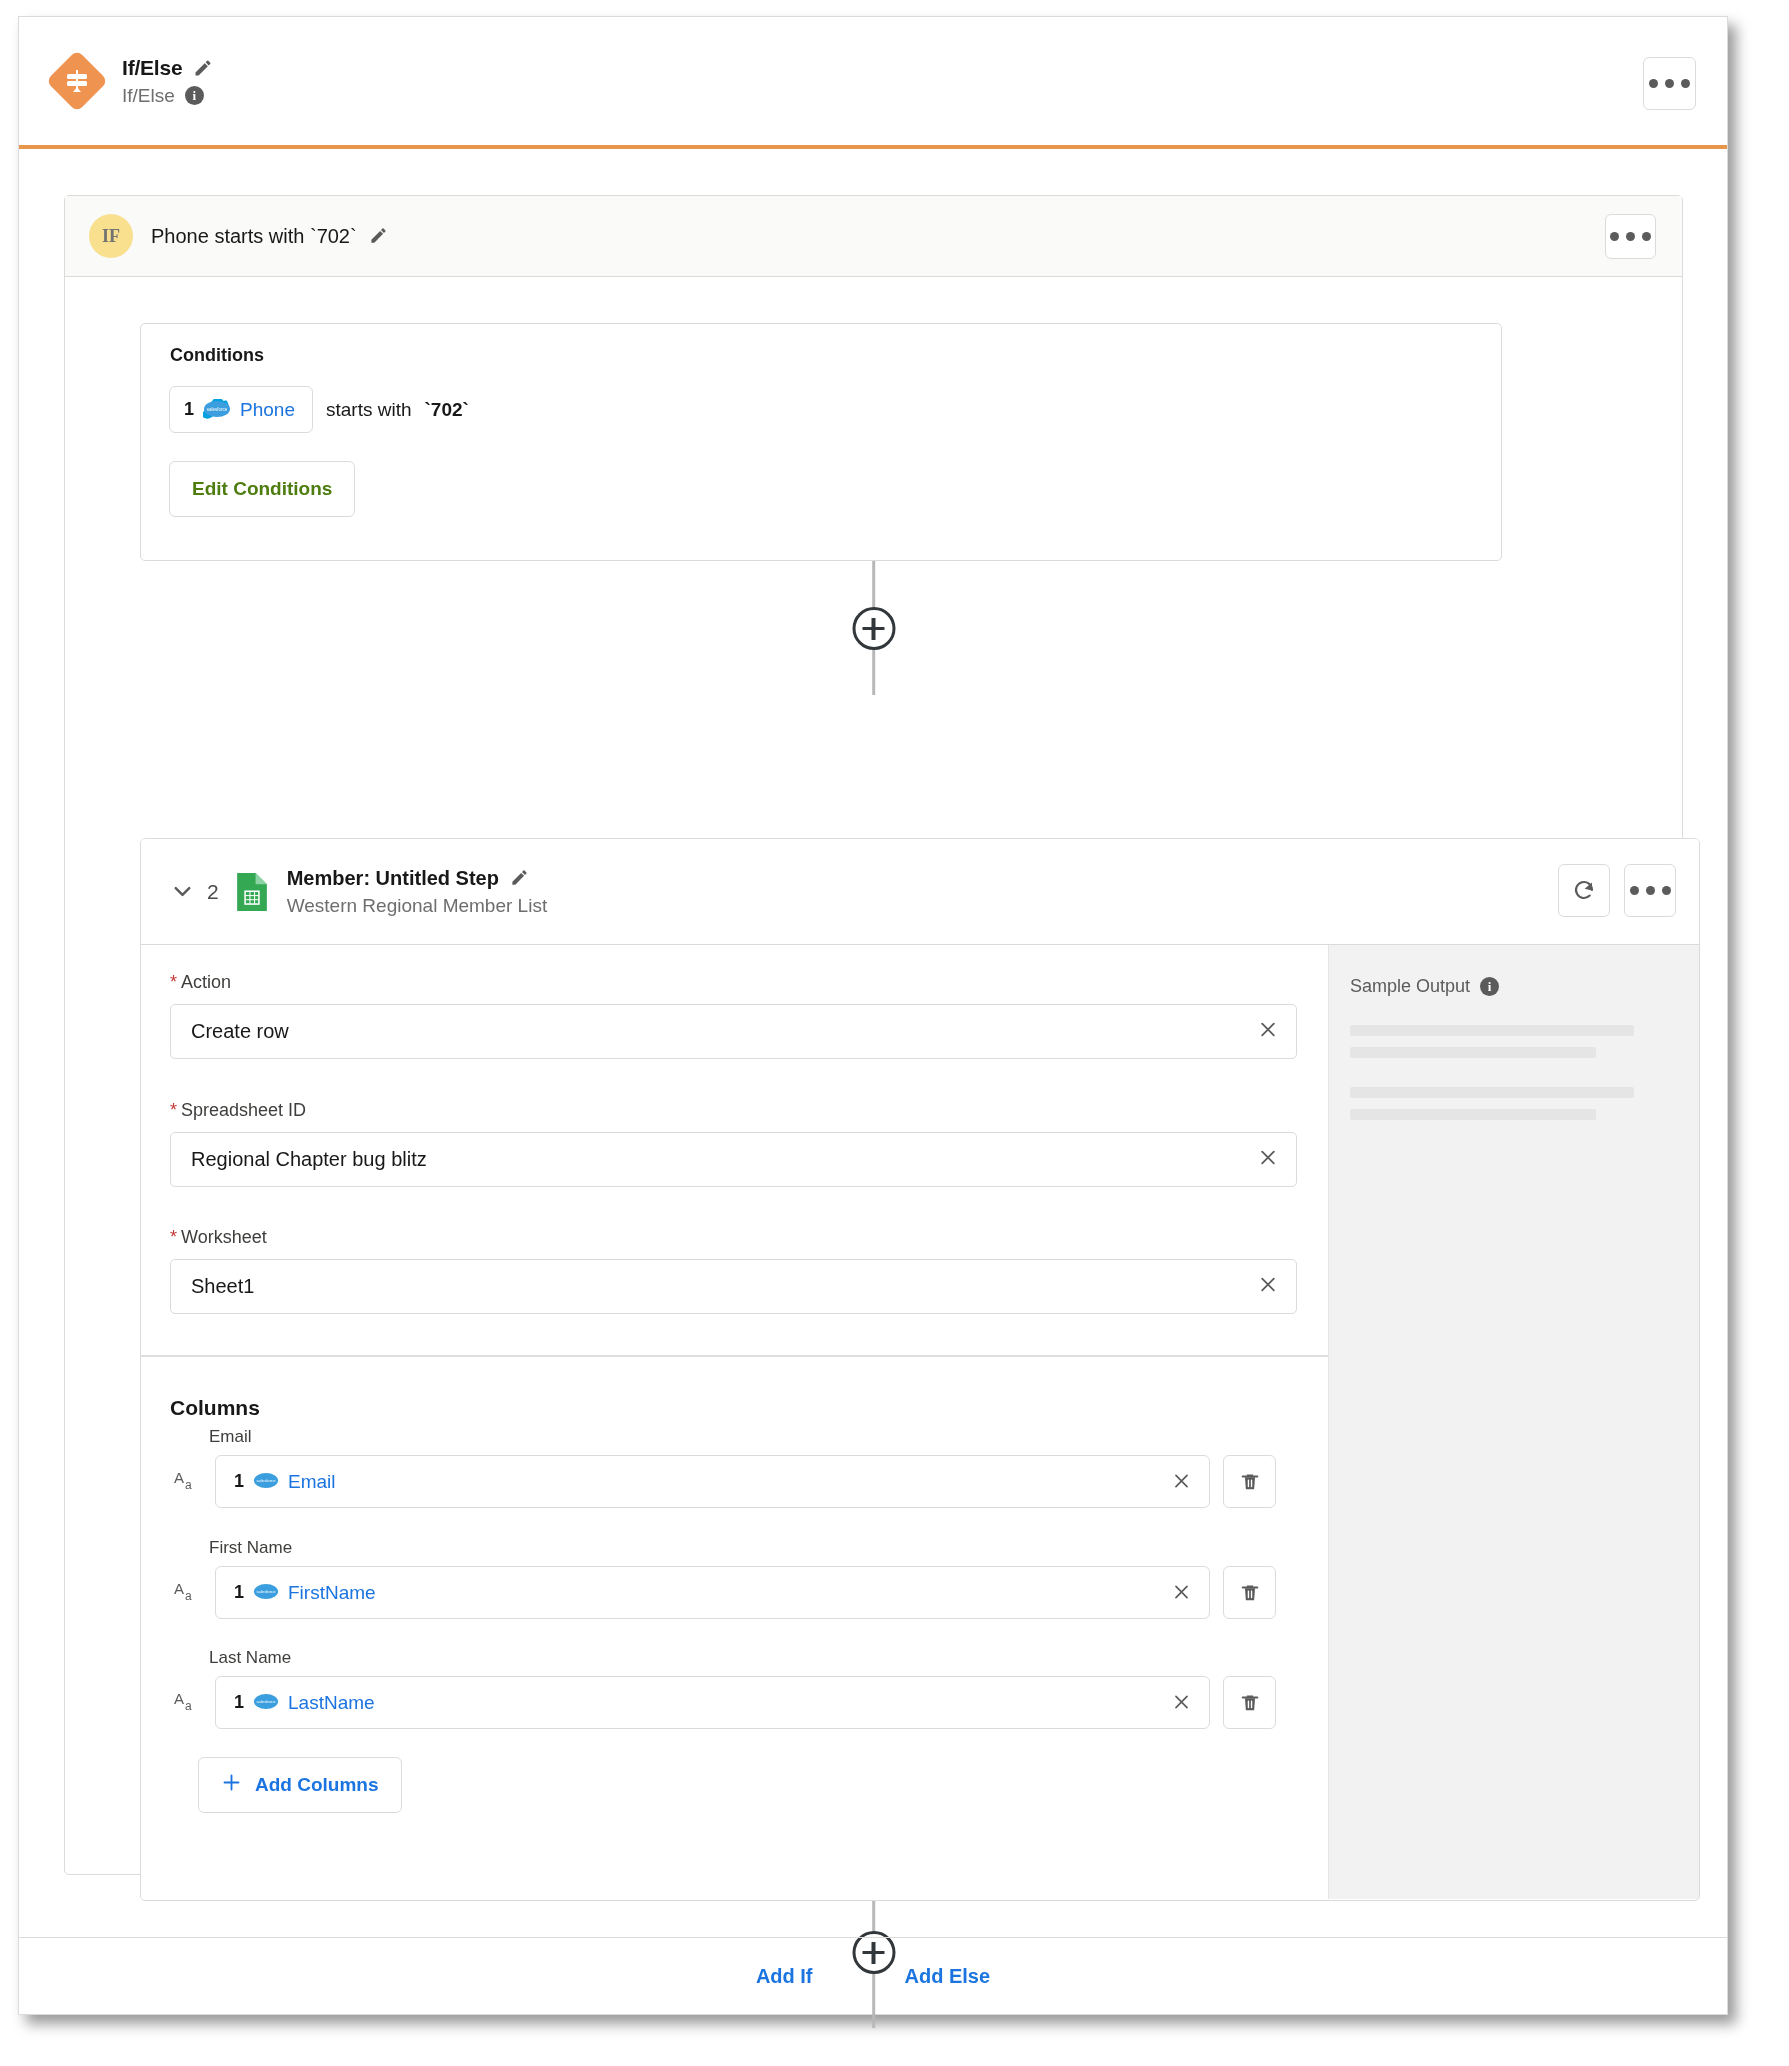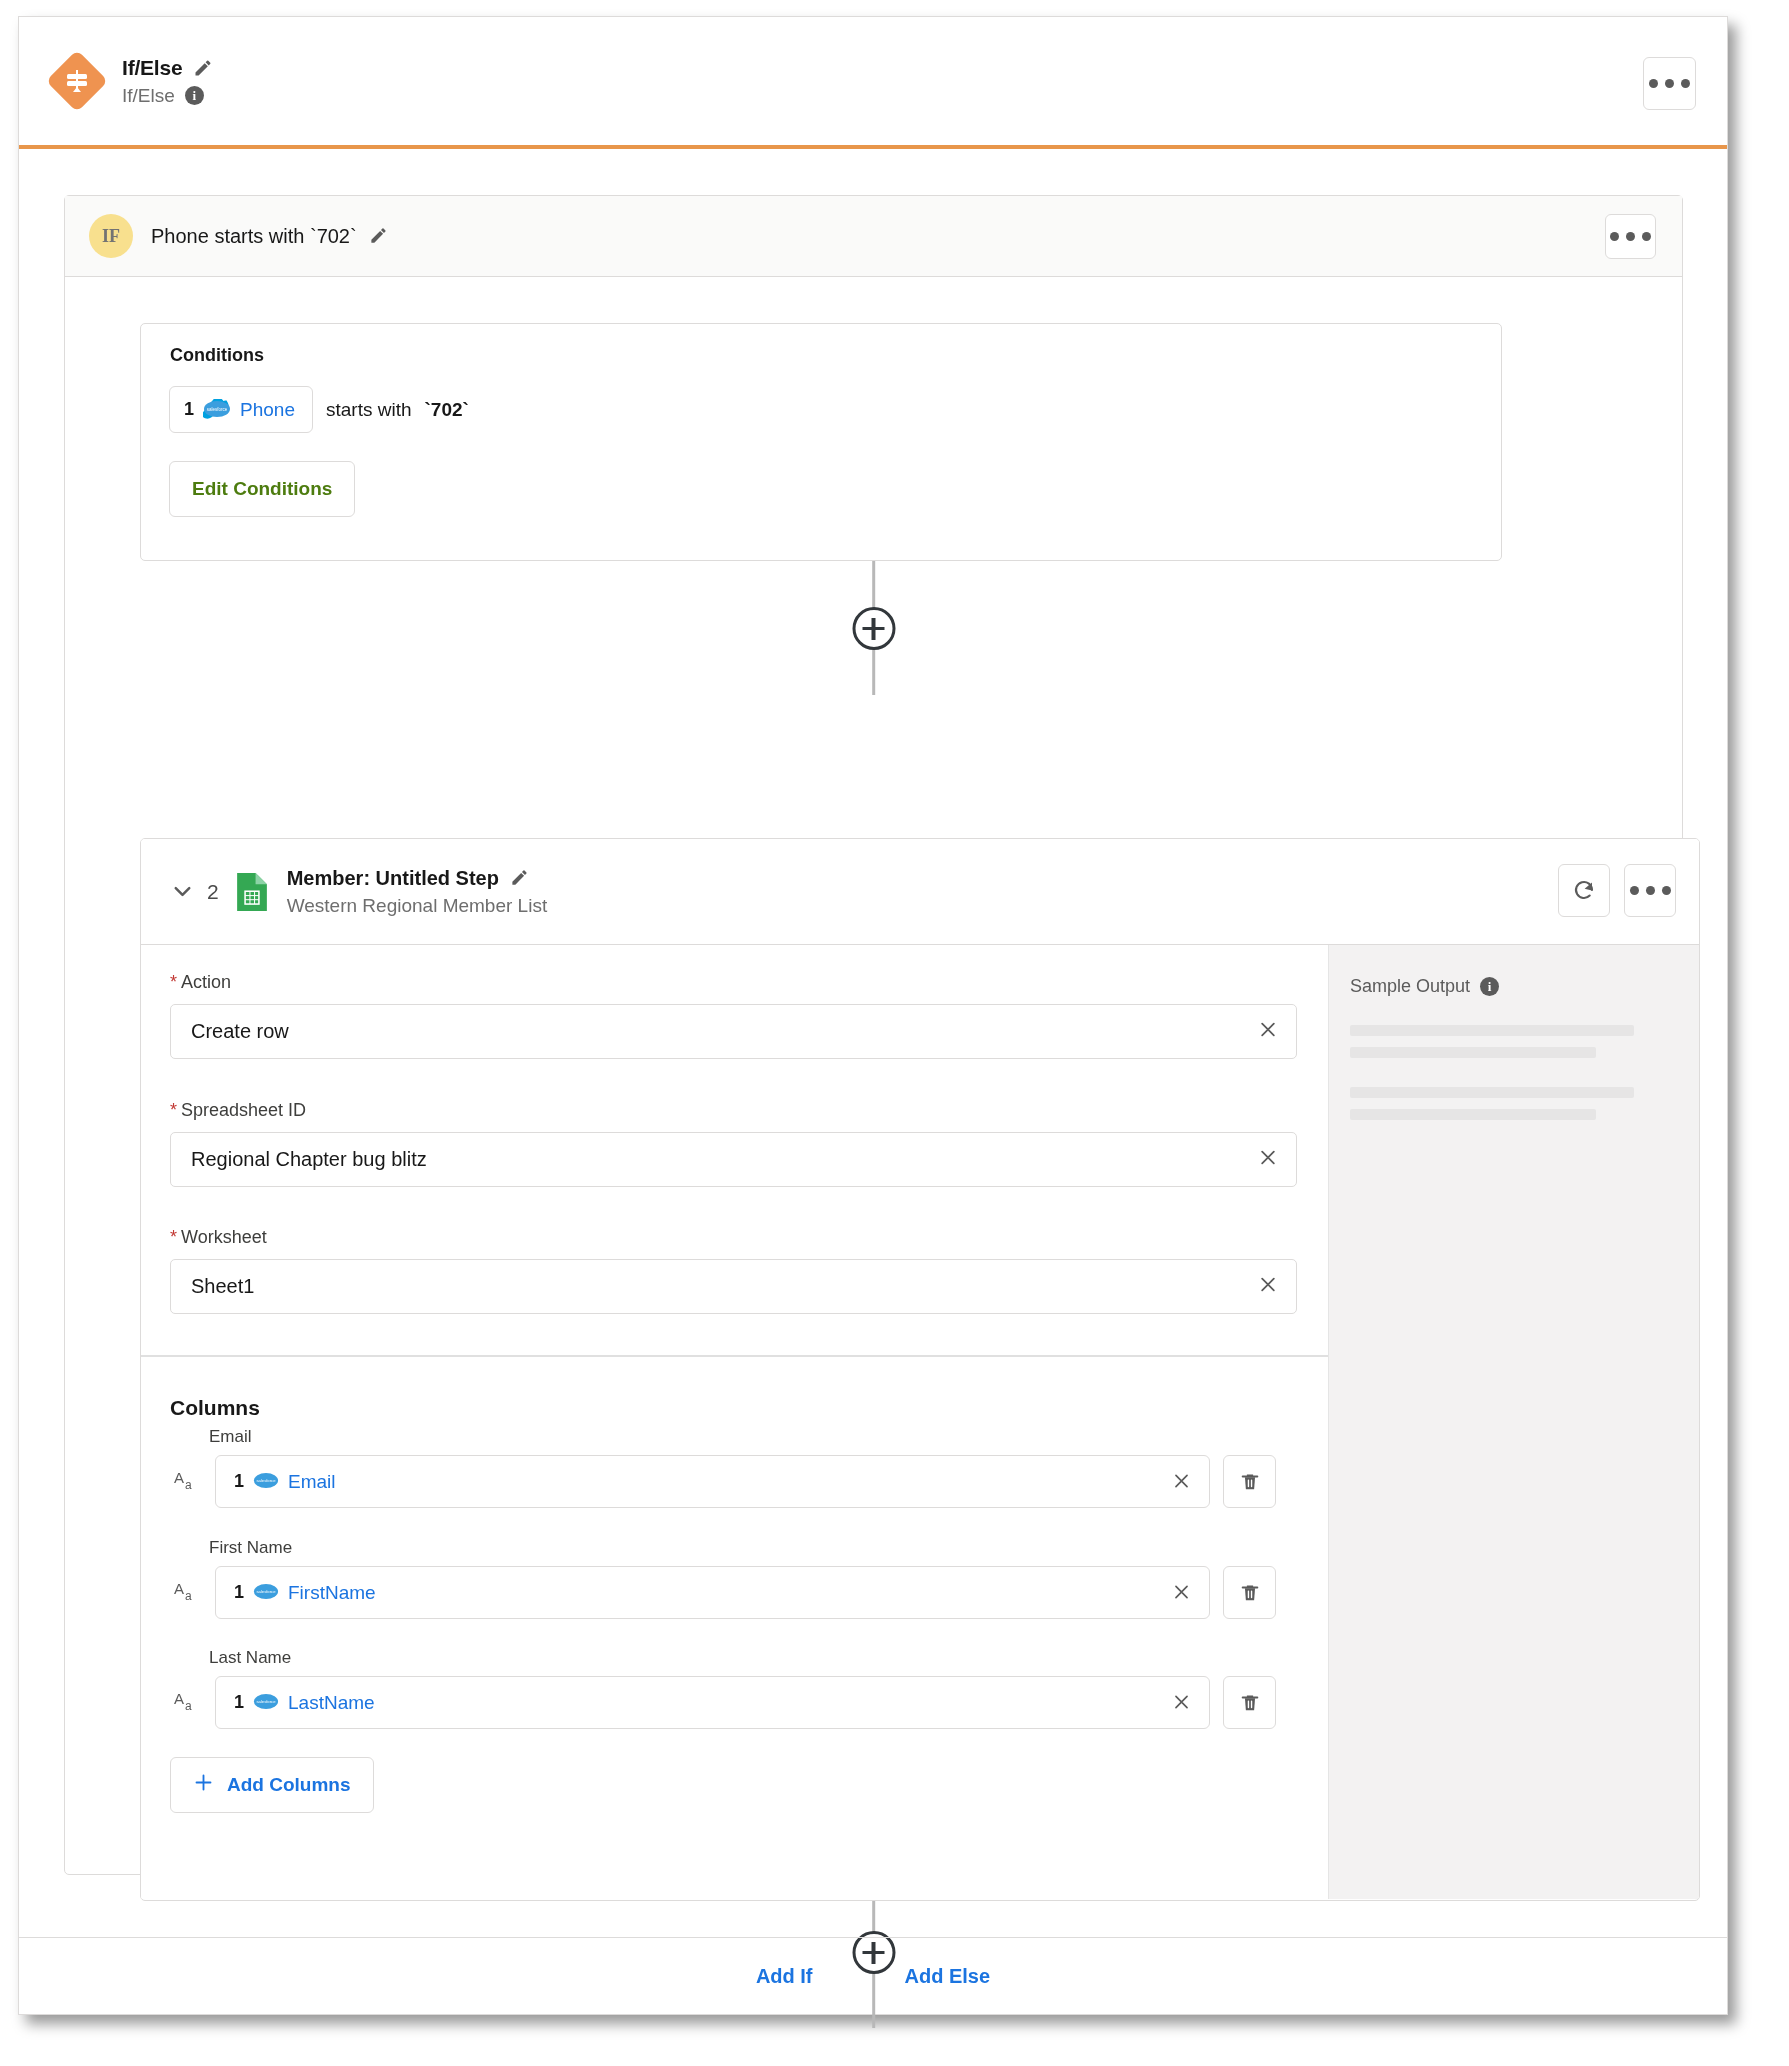--- a/index.html
+++ b/index.html
@@ -567,21 +567,21 @@
                 <svg width="22" height="22" viewBox="0 0 24 24">
                   <path d="M4 6h16" stroke="#5b5b5b" stroke-width="2.1" stroke-linecap="round"></path>
                   <path d="M9.5 6V4.6h5V6" stroke="#5b5b5b" stroke-width="1.8" fill="none"></path>
                   <path d="M6.5 6.8l1 13.2h9l1-13.2z" fill="#5b5b5b"></path>
                   <path d="M10.3 10v7M13.7 10v7" stroke="#ffffff" stroke-width="1.5" stroke-linecap="round"></path>
                 </svg>
               </div>
             </div>
           </div>
 
-          <div class="add-columns-btn" style="top:812px;">
+          <div class="add-columns-btn" style="top:812px;margin-left:28px;">
             <span>
               <svg width="21" height="21" viewBox="0 0 24 24">
                 <path d="M12 4v16M4 12h16" stroke="#1b74e0" stroke-width="2.1" stroke-linecap="round"></path>
               </svg>
             </span>
             <span>Add Columns</span>
           </div>
         </div>
 
         <div class="sample-col">

